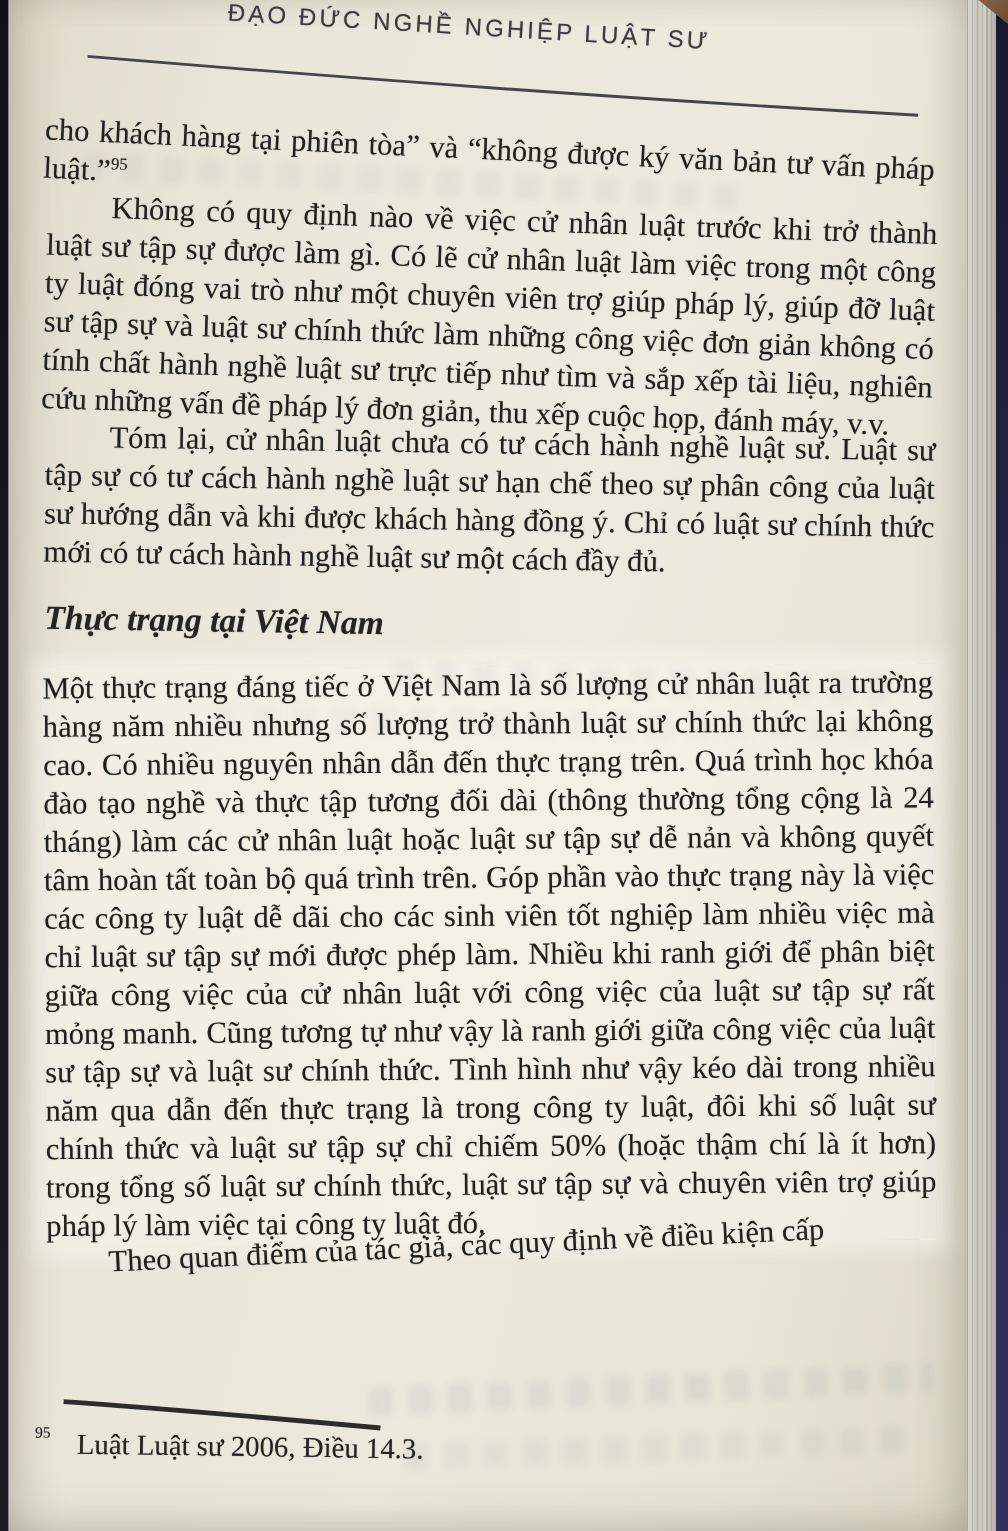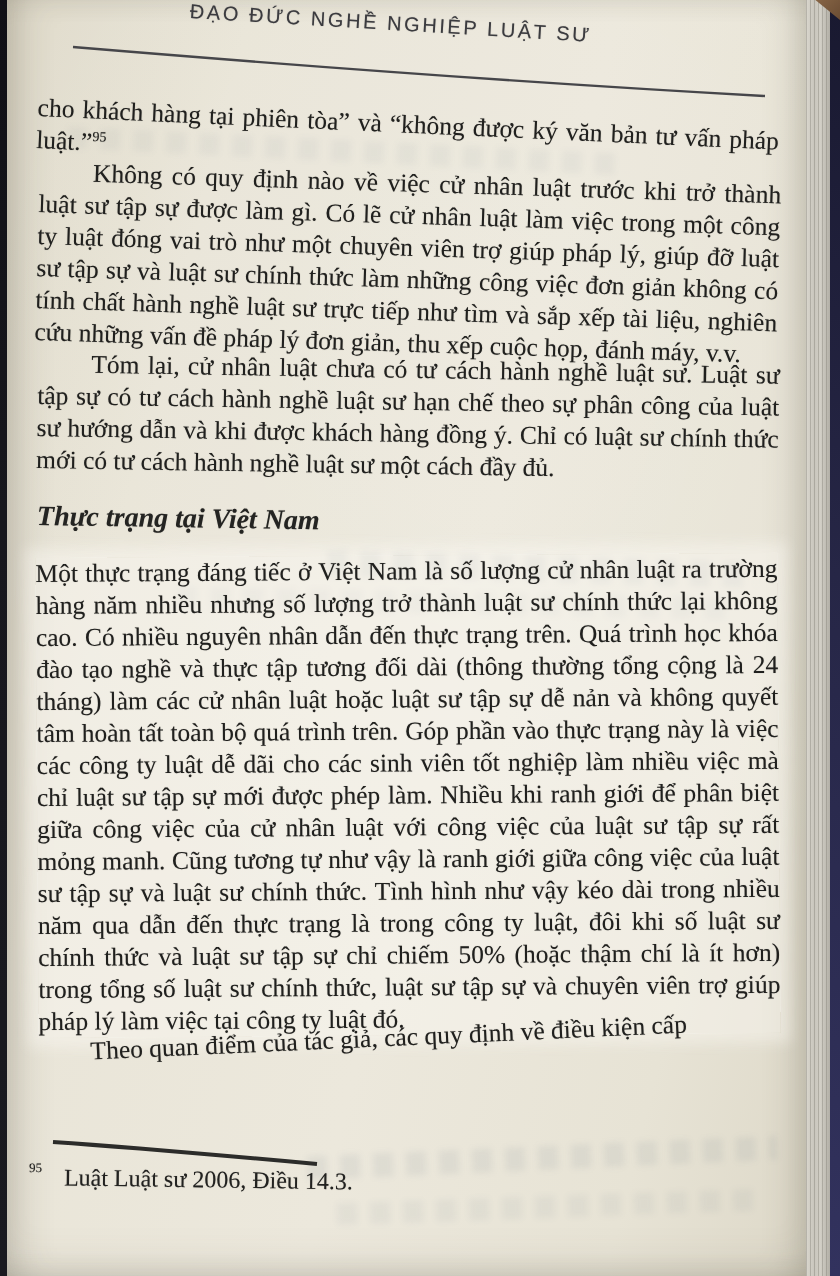--- a/index.html
+++ b/index.html
@@ -70,21 +70,21 @@
   }
   .p5{transform:rotate(-2.6deg);margin-top:2px;}
   sup.fn-ref{font-size:14px;line-height:0;vertical-align:super;}
   .section-heading{
     font-size:28px;font-weight:bold;font-style:italic;
     color:#242422;margin:24px 0 26px 0;
     transform:rotate(0.9deg);transform-origin:left center;
     text-shadow:0 0 1px rgba(40,38,34,.35);
   }
   
-  .footnote-block{position:absolute;left:30px;top:1132px;width:700px;}
+  .footnote-block{position:absolute;left:30px;top:1158px;width:700px;}
   .footnote-rule{position:absolute;left:14px;top:6px;width:300px;height:30px;}
   .footnote{
     margin:32px 0 0 0;font-size:24px;color:#222220;
     transform:rotate(0.8deg);transform-origin:left center;
     text-shadow:0 0 1px rgba(40,38,34,.35);
   }
   .footnote sup{font-size:13px;margin-right:14px;position:relative;top:-4px;left:-8px;}
   
   .ghost{position:absolute;filter:blur(3px);opacity:.55;pointer-events:none;}
   .ghost-lines{

